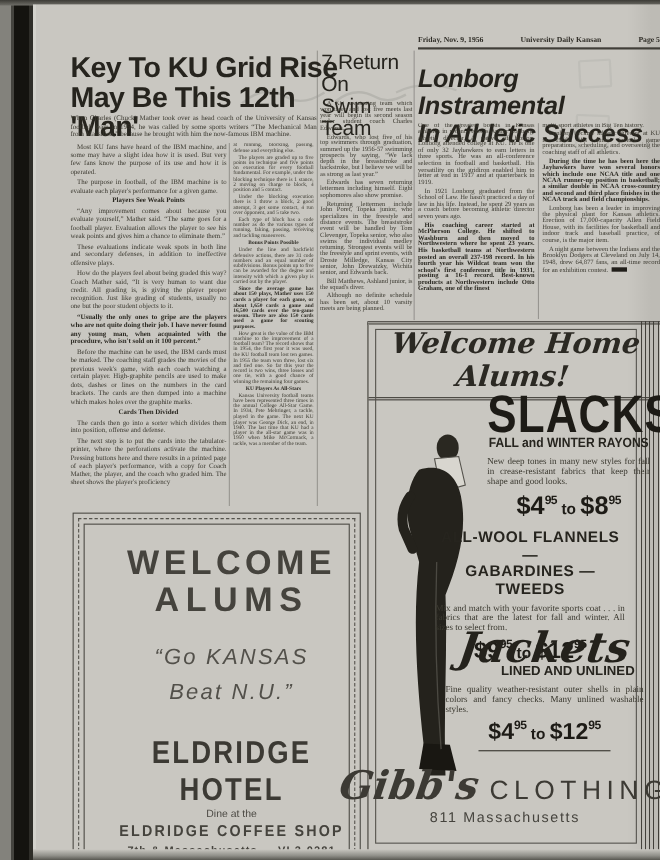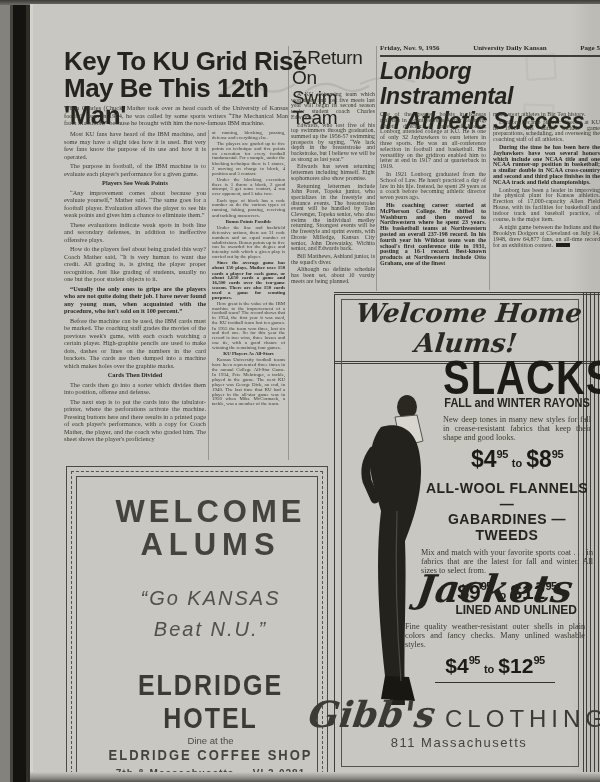--- a/index.html
+++ b/index.html
@@ -64,21 +64,21 @@
     font-size:13.5px;letter-spacing:.5px;color:#26241e;margin-top:8px;}
   .gib-man{position:absolute;left:16px;top:96px;width:96px;height:330px;}
   .blk{position:absolute;text-align:center;color:#26241e;}
   .slacks-t{font-family:"Liberation Sans",sans-serif;font-weight:bold;font-size:40px;line-height:40px;
     letter-spacing:1px;transform:scaleY(1.2);color:#1d1b16;}
   .sub-c{font-family:"Liberation Sans",sans-serif;font-weight:bold;font-size:11px;line-height:12.5px;
     transform:scaleY(1.1);color:#26241e;}
   .ad-body{font-size:8.2px;line-height:9.2px;text-align:justify;color:#3a382f;margin-top:5px;}
   .price{font-family:"Liberation Sans",sans-serif;font-weight:bold;color:#1d1b16;margin-top:4px;}
   .pr-d{font-size:23px;} .pr-c{font-size:11px;vertical-align:9px;letter-spacing:-.5px;}
-  .pr-to{font-size:11px;margin:12px 4px;}
+  .pr-to{font-size:14px;margin:12px 4px;}
   .flan-t{font-family:"Liberation Sans",sans-serif;font-weight:bold;font-size:14px;line-height:15.5px;
     letter-spacing:.5px;color:#26241e;}
   .jack-t{font-family:"DejaVu Serif",serif;font-style:italic;font-weight:bold;font-size:38px;
     line-height:36px;color:#24221c;transform:skewX(-8deg);}
   .jack-sub{font-family:"Liberation Sans",sans-serif;font-weight:bold;font-size:12px;
     text-align:right;color:#26241e;margin-top:-4px;padding-right:8px;}
   .jack-line{border:none;border-top:1.5px solid #34322c;margin:4px 30px 0 30px;}
   .gibbs-name{position:absolute;left:0;top:398px;width:248px;text-align:center;}
   .gibbs-row{display:flex;align-items:baseline;justify-content:center;gap:10px;}
   .gibbs-script{font-family:"DejaVu Serif",serif;font-style:italic;font-weight:bold;
@@ -148,21 +148,21 @@
     </div>
     <div class="col c-swim" style="left:261px;top:88px;width:84px;height:198px">
       <p>A KU swimming team which won three and lost five meets last year will begin its second season under student coach Charles Edwards.</p>
       <p>Edwards, who lost five of his top swimmers through graduation, summed up the 1956-57 swimming prospects by saying, “We lack depth in the breaststroke and backstroke, but I believe we will be as strong as last year.”</p>
       <p>Edwards has seven returning lettermen including himself. Eight sophomores also show promise.</p>
       <p>Returning lettermen include John Poret, Topeka junior, who specializes in the freestyle and distance events. The breaststroke event will be handled by Tom Clevenger, Topeka senior, who also swims the individual medley returning. Strongest events will be the freestyle and sprint events, with Droste Milledge, Kansas City senior, John Drewatzky, Wichita senior, and Edwards back.</p>
       <p>Bill Matthews, Ashland junior, is the squad's diver.</p>
       <p>Although no definite schedule has been set, about 10 varsity meets are being planned.</p>
     </div>
 
-    <div class="dateline" style="left:350px;top:40px;width:220px">
+    <div class="dateline" style="left:350px;top:28px;width:220px">
       <span>Friday, Nov. 9, 1956</span>
       <span>University Daily Kansan</span>
       <span>Page 5</span>
     </div>
     <div class="h-lon" style="left:350px;top:55px;width:222px">
       <div>Lonborg Instramental</div>
       <div>In Athletic Success</div>
     </div>
     <div class="col c-lon" style="left:350px;top:108px;width:106px;height:178px">
       <p class="noind">One of the greatest boosts in Kansas athletics in recent years is Arthur Lonborg, athletic director. A native of Horton, Lonborg attended college at KU. He is one of only 32 Jayhawkers to earn letters in three sports. He was an all-conference selection in football and basketball. His versatility on the gridiron enabled him to letter at end in 1917 and at quarterback in 1919.</p>
@@ -209,21 +209,21 @@
 
       <div class="blk" style="left:108px;top:62px;width:148px">
         <div class="slacks-t">SLACKS</div>
         <div class="sub-c">FALL and WINTER RAYONS</div>
         <div class="ad-body">New deep tones in many new styles for fall in crease-resistant fabrics that keep their shape and good looks.</div>
         <div class="price">
           <span class="pr-d">$4</span><span class="pr-c">95</span><span class="pr-to">to</span><span class="pr-d">$8</span><span class="pr-c">95</span>
         </div>
       </div>
 
-      <div class="blk" style="left:86px;top:186px;width:172px">
+      <div class="blk" style="left:61px;top:186px;width:172px">
         <div class="flan-t">ALL-WOOL FLANNELS—</div>
         <div class="flan-t">GABARDINES — TWEEDS</div>
         <div class="ad-body">Mix and match with your favorite sports coat . . . in fabrics that are the latest for fall and winter.  All sizes to select from.</div>
         <div class="price">
           <span class="pr-d" style="font-size:21px">$9</span><span class="pr-c">95</span><span class="pr-to">to</span><span class="pr-d" style="font-size:21px">$12</span><span class="pr-c">95</span>
         </div>
       </div>
 
       <div class="blk" style="left:70px;top:276px;width:180px">
         <div class="jack-t">Jackets</div>

